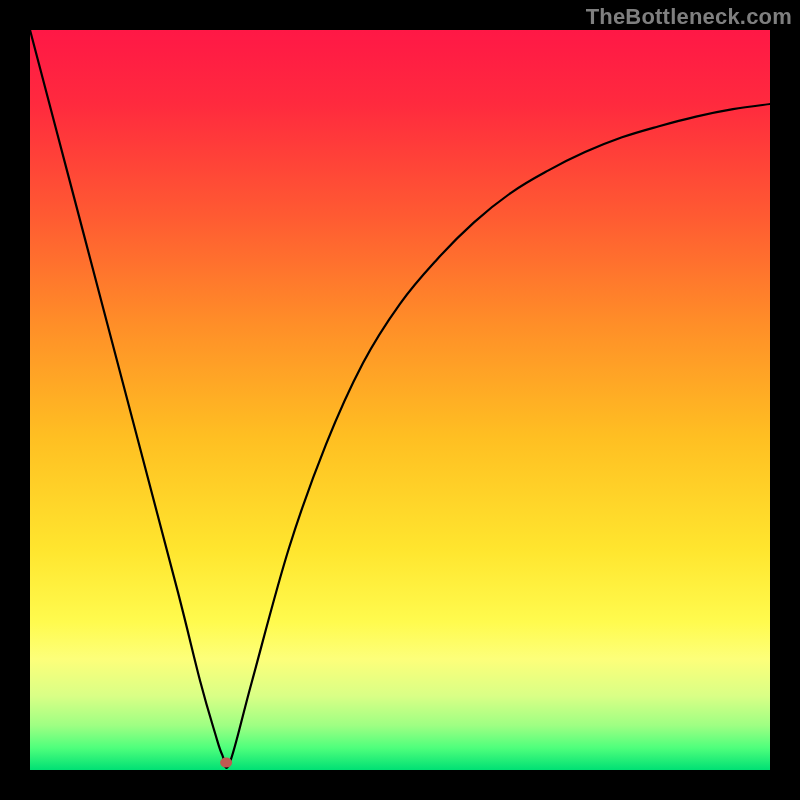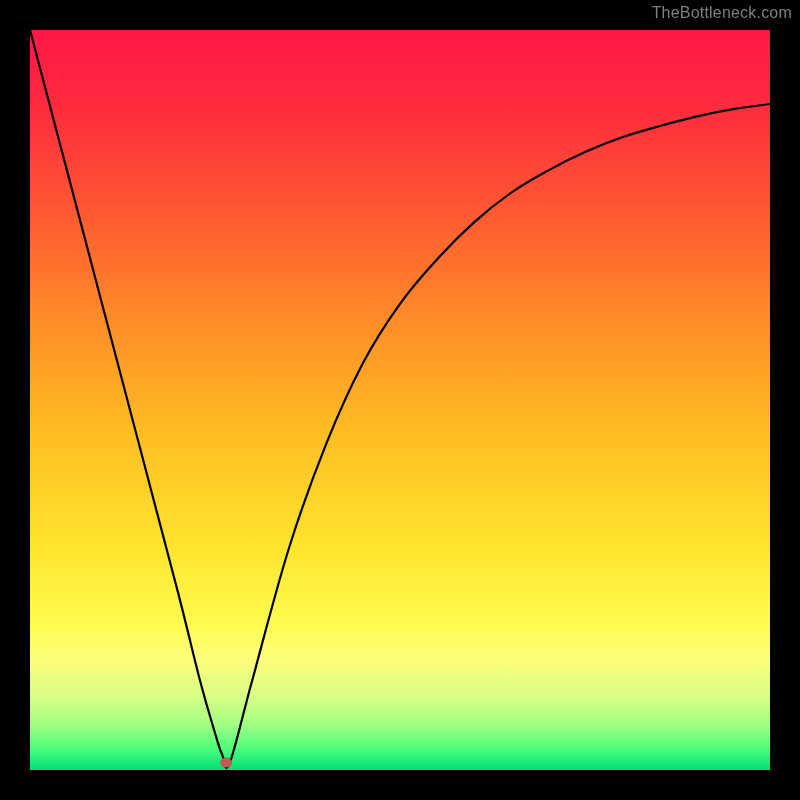--- a/index.html
+++ b/index.html
@@ -22,22 +22,22 @@
     left: 30px;
     top: 30px;
     width: 740px;
     height: 740px;
     overflow: hidden;
   }
   .watermark {
     position: absolute;
     top: 4px;
     right: 8px;
-    font-size: 16px;
-    font-weight: 400;
+    font-size: 22px;
+    font-weight: 700;
     color: #7f7f7f;
     letter-spacing: 0.2px;
     user-select: none;
   }
   svg {
     display: block;
   }
 </style>
 </head>
 <body>

